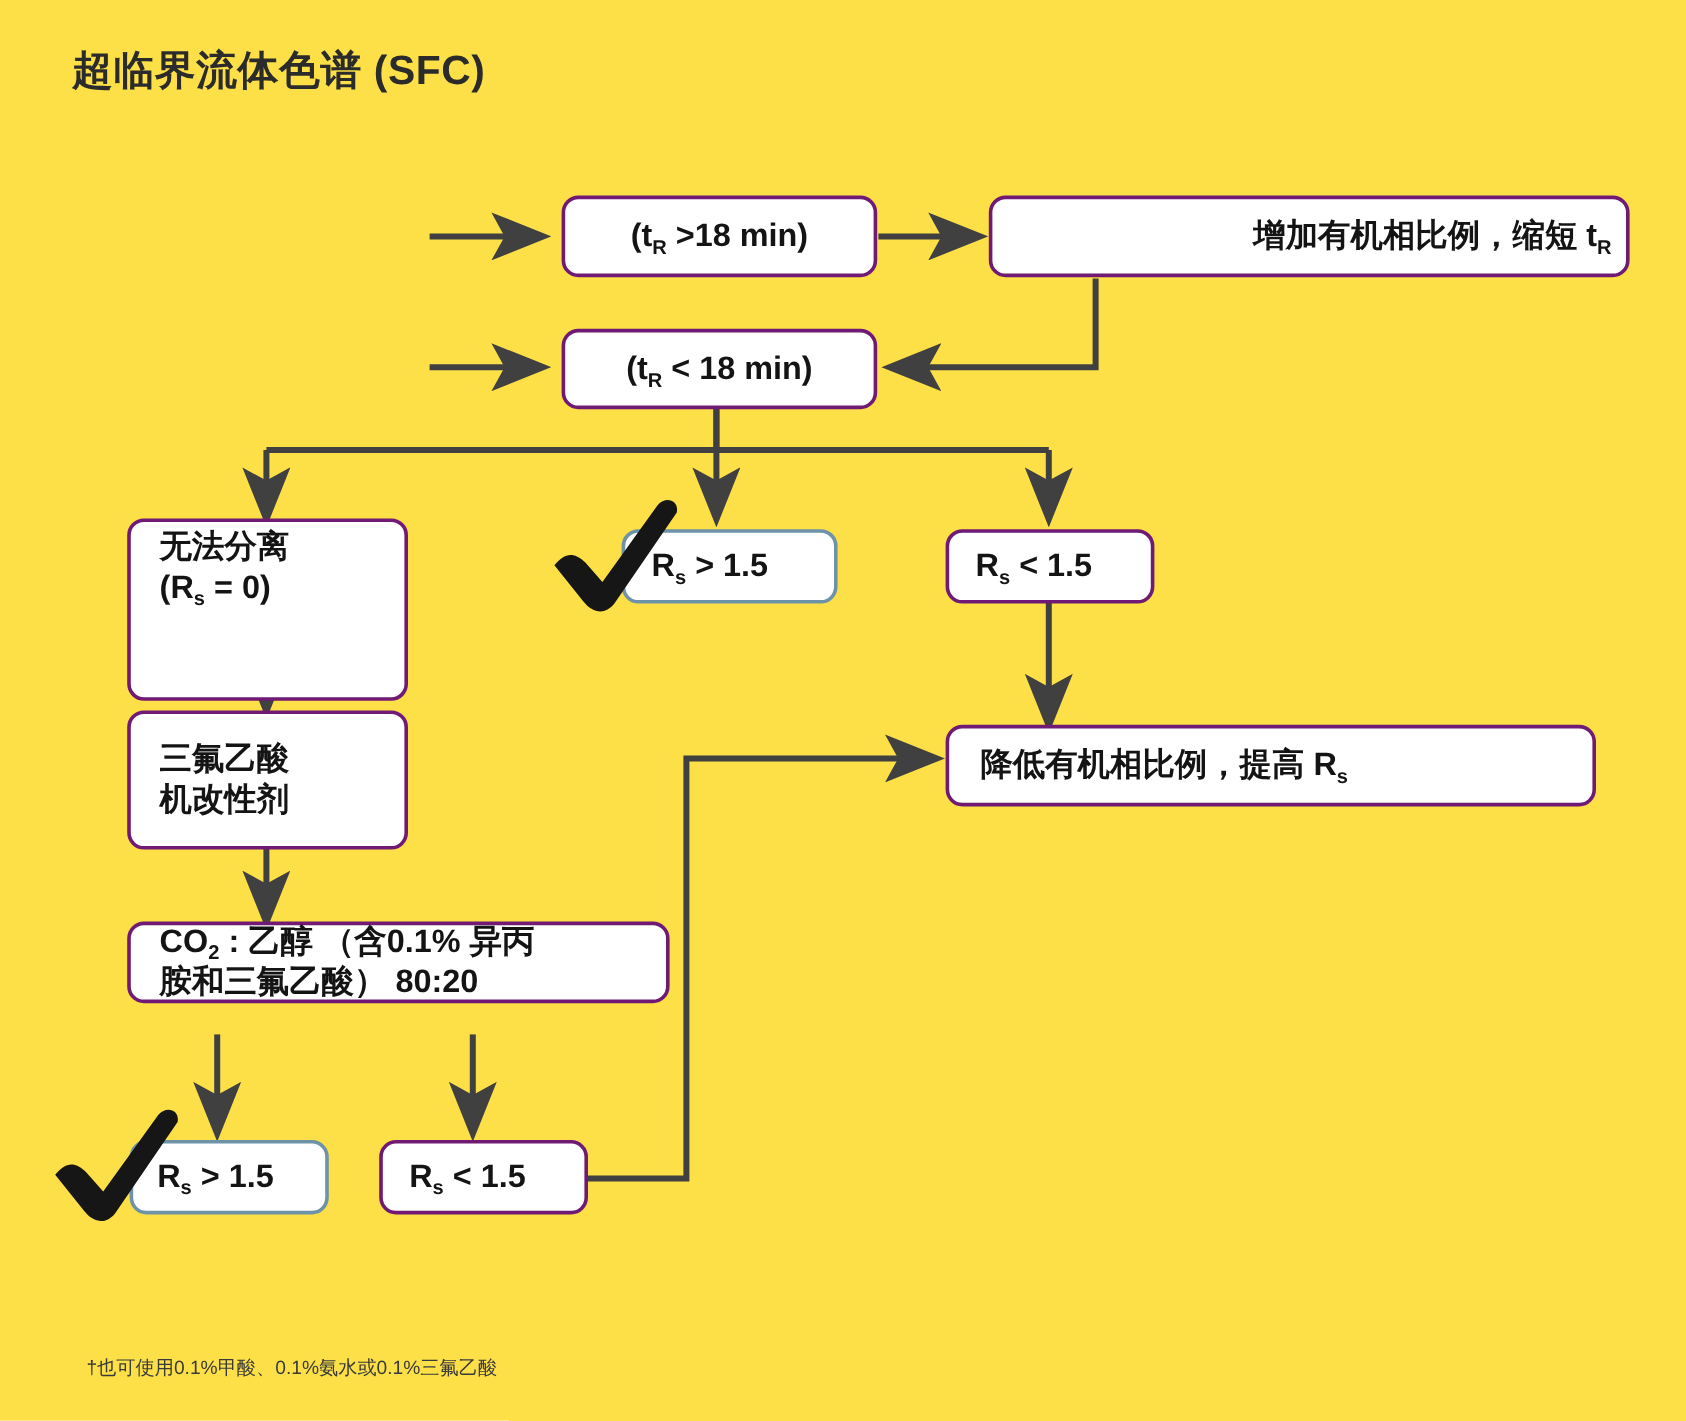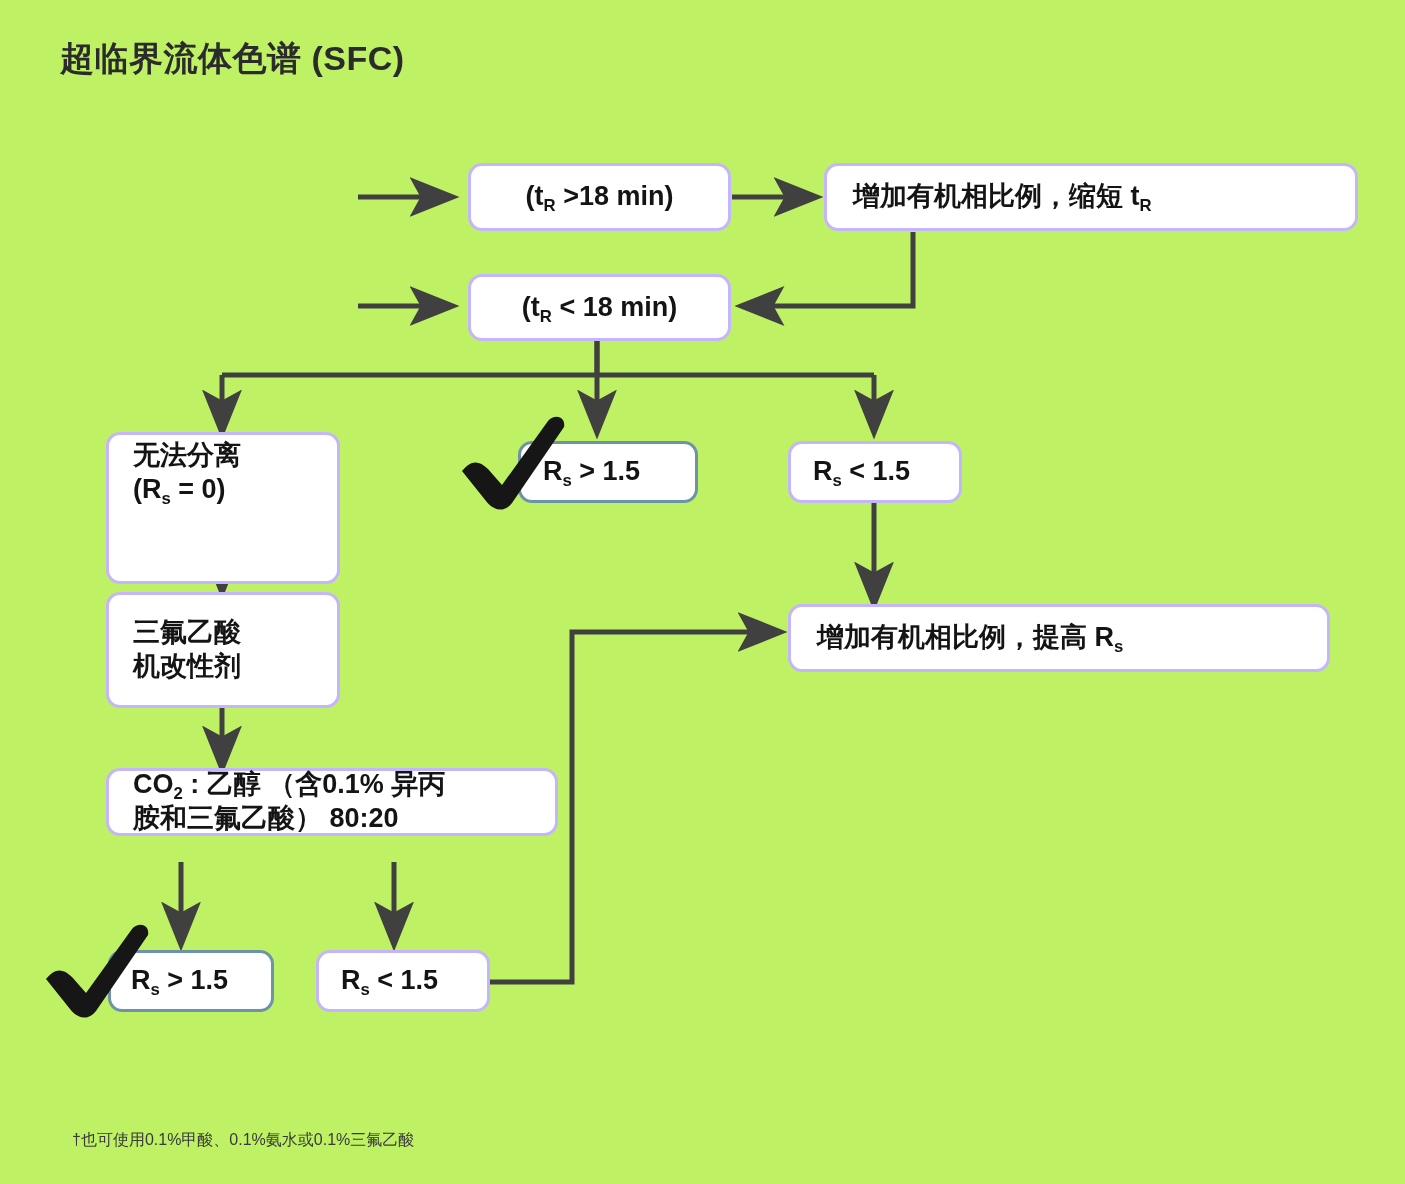--- a/index.html
+++ b/index.html
@@ -8,21 +8,21 @@
     background: #ffffff;
   }
   body {
     font-family: "Liberation Sans", "DejaVu Sans", sans-serif;
     color: #1a1a1a;
   }
   #canvas {
     position: relative;
     width: 1405px;
     height: 1184px;
-    background: #bef264;
+    background: #fde047;
     overflow: hidden;
   }
   .title {
     position: absolute;
     left: 60px;
     top: 36px;
     font-size: 34px;
     font-weight: bold;
     color: #2b2b2b;
     letter-spacing: 0.5px;
@@ -33,21 +33,21 @@
     left: 72px;
     top: 1130px;
     font-size: 16px;
     color: #3a3a3a;
     white-space: nowrap;
   }
   .node {
     position: absolute;
     box-sizing: border-box;
     background: #ffffff;
-    border: 3px solid #c4b5fd;
+    border: 3px solid #701a75;
     border-radius: 14px;
     display: flex;
     align-items: center;
     justify-content: center;
     text-align: center;
     font-size: 27px;
     font-weight: bold;
     color: #141414;
     line-height: 1.25;
     padding: 4px 12px;
@@ -148,21 +148,21 @@
       <span>(t</span><span class="sub">R</span><span> &gt;18 min)</span>
     </span>
   </div>
 
   <div class="node" style="left:468px; top:274px; width:263px; height:67px;">
     <span>
       <span>(t</span><span class="sub">R</span><span> &lt; 18 min)</span>
     </span>
   </div>
 
-  <div class="node left" style="left:824px; top:163px; width:534px; height:68px; padding-left:26px;">
+  <div class="node left" style="left:824px; top:163px; width:534px; height:68px; padding-left:26px;justify-content:flex-end;">
     <span>
       <span>增加有机相比例，缩短 t</span><span class="sub">R</span>
     </span>
   </div>
 
   <div class="node left" style="left:106px; top:432px; width:234px; height:152px; padding-left:24px; flex-direction:column; align-items:flex-start; justify-content:flex-start;">
     <div>无法分离</div>
     <div>
       <span>(R</span><span class="sub">s</span><span> = 0)</span>
     </div>
@@ -180,21 +180,21 @@
     </span>
   </div>
 
   <div class="node left" style="left:106px; top:592px; width:234px; height:116px; padding-left:24px; flex-direction:column; align-items:flex-start; justify-content:center;">
     <div>三氟乙酸</div>
     <div>机改性剂</div>
   </div>
 
   <div class="node left" style="left:788px; top:604px; width:542px; height:68px; padding-left:26px;">
     <span>
-      <span>增加有机相比例，提高 R</span><span class="sub">s</span>
+      <span>降低有机相比例，提高 R</span><span class="sub">s</span>
     </span>
   </div>
 
   <div class="node left" style="left:106px; top:768px; width:452px; height:68px; padding-left:24px; flex-direction:column; align-items:flex-start; justify-content:center;">
     <div>
       <span>CO</span><span class="sub">2</span><span> : 乙醇 （含0.1% 异丙</span>
     </div>
     <div>胺和三氟乙酸） 80:20</div>
   </div>
 

